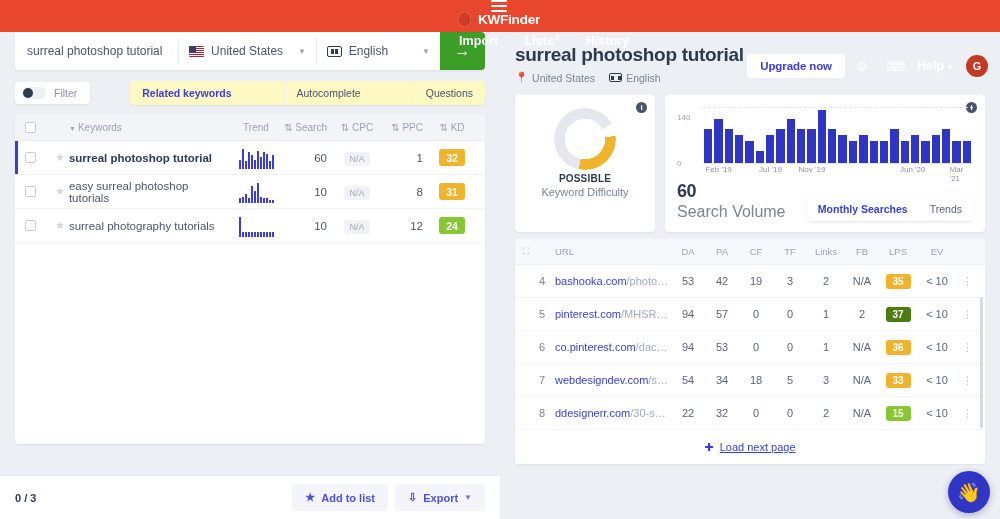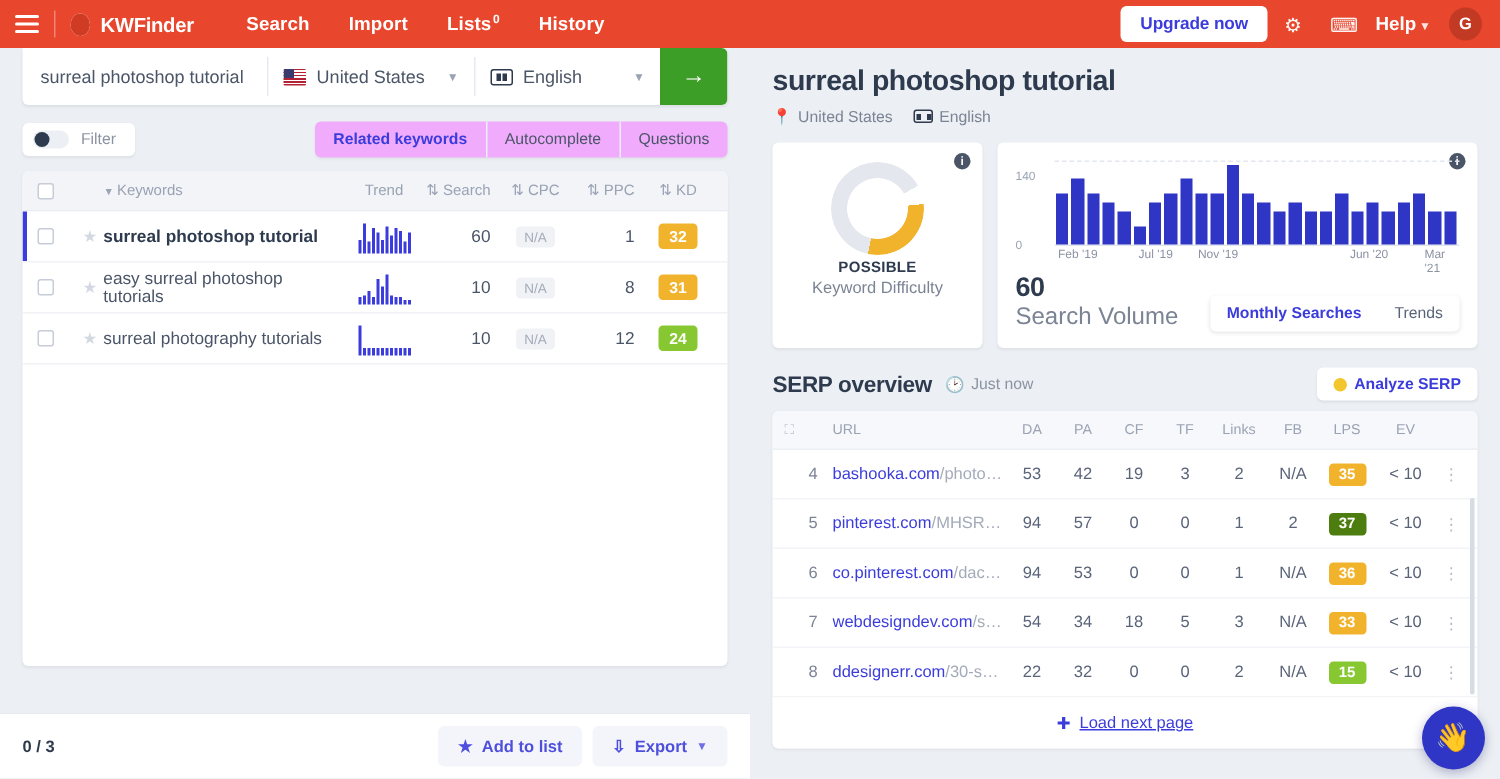--- a/index.html
+++ b/index.html
@@ -8,21 +8,21 @@
     font-family: "Liberation Sans", sans-serif;
     background: #eceff3;
     overflow: hidden;
     -webkit-font-smoothing: antialiased;
   }
 
   
   .topnav {
     height: 32px; background: #e8462d;
     display: flex; align-items: center; padding: 0 12px 0 10px;
-    color: #fff; position: relative; z-index: 40;
+    color: #fff; position: relative; z-index: 40; flex-direction: column;
   }
   .hamburger { width: 16px; display: flex; flex-direction: column; gap: 3px; cursor: pointer; }
   .hamburger i { display: block; height: 2px; background: #fff; border-radius: 1px; }
   .nav-sep { width: 1px; height: 18px; background: rgba(255,255,255,.35); margin: 0 10px; }
   .brand { display: flex; align-items: center; gap: 7px; font-weight: bold; font-size: 13.5px; letter-spacing: -.2px; }
   .brand-dot { width: 13px; height: 15px; background: #fff; border-radius: 50%; box-shadow: inset 0 0 0 13px #cf3b25; }
   .nav-links { display: flex; align-items: center; gap: 0; margin-left: 22px; }
   .nav-links a {
     color: #fff; text-decoration: none; font-size: 12.5px; font-weight: bold;
     padding: 6px 13px; position: relative; letter-spacing: .1px;
@@ -98,22 +98,23 @@
   
   .filter-row { display: flex; align-items: center; margin: 11px 15px 0; }
   .filter-pill {
     background: #fff; border-radius: 4px; display: flex; align-items: center; gap: 8px;
     padding: 5px 13px 5px 7px; cursor: pointer; box-shadow: 0 1px 2px rgba(40,50,70,.07);
   }
   .toggle { width: 24px; height: 12px; border-radius: 6px; background: #eceff3; position: relative; }
   .toggle:before { content: ""; position: absolute; left: 1px; top: 1px; width: 10px; height: 10px; border-radius: 50%; background: #2e3a4d; }
   .filter-pill span { font-size: 10.5px; color: #8b93a3; }
   .seg-group {
-    margin-left: auto; display: flex; background: #f0abfc; border-radius: 4px; overflow: hidden;
+    margin-left: auto; display: flex; background: #fef9c3; border-radius: 4px; overflow: hidden;
     box-shadow: 0 1px 2px rgba(40,50,70,.07);
+    gap: 40px;
   }
   .seg { font-size: 10.5px; padding: 6px 12px; color: #4a5567; cursor: pointer; border-left: 1px solid #eceff3; white-space: nowrap; }
   .seg:first-child { border-left: none; }
   .seg.active { color: #3b3cdb; font-weight: bold; }
 
   
   .kw-card {
     margin: 9px 15px 0; background: #fff; border-radius: 4px;
     box-shadow: 0 1px 2px rgba(40,50,70,.07); height: 330px; overflow: hidden;
   }
@@ -504,31 +505,20 @@
             <div class="sv-lab">Search Volume</div>
           </div>
           <div class="sv-seg">
             <div class="active">Monthly Searches</div>
             <div>Trends</div>
           </div>
         </div>
       </div>
     </div>
 
-    <div class="serp-head">
-      <div class="serp-title">SERP overview</div>
-      <div class="serp-time">
-          <span>🕑</span>
-          <span>Just now</span>
-        </div>
-      <div class="analyze-btn">
-        <span class="dot-y"></span>
-        <span>Analyze SERP</span>
-      </div>
-    </div>
 
     <div class="serp-card">
       <div class="serp-hrow">
         <div class="s-exp">⛶</div>
         <div class="s-pos"></div>
         <div class="s-url">URL</div>
         <div class="s-n">DA</div>
         <div class="s-n">PA</div>
         <div class="s-n">CF</div>
         <div class="s-n">TF</div>

